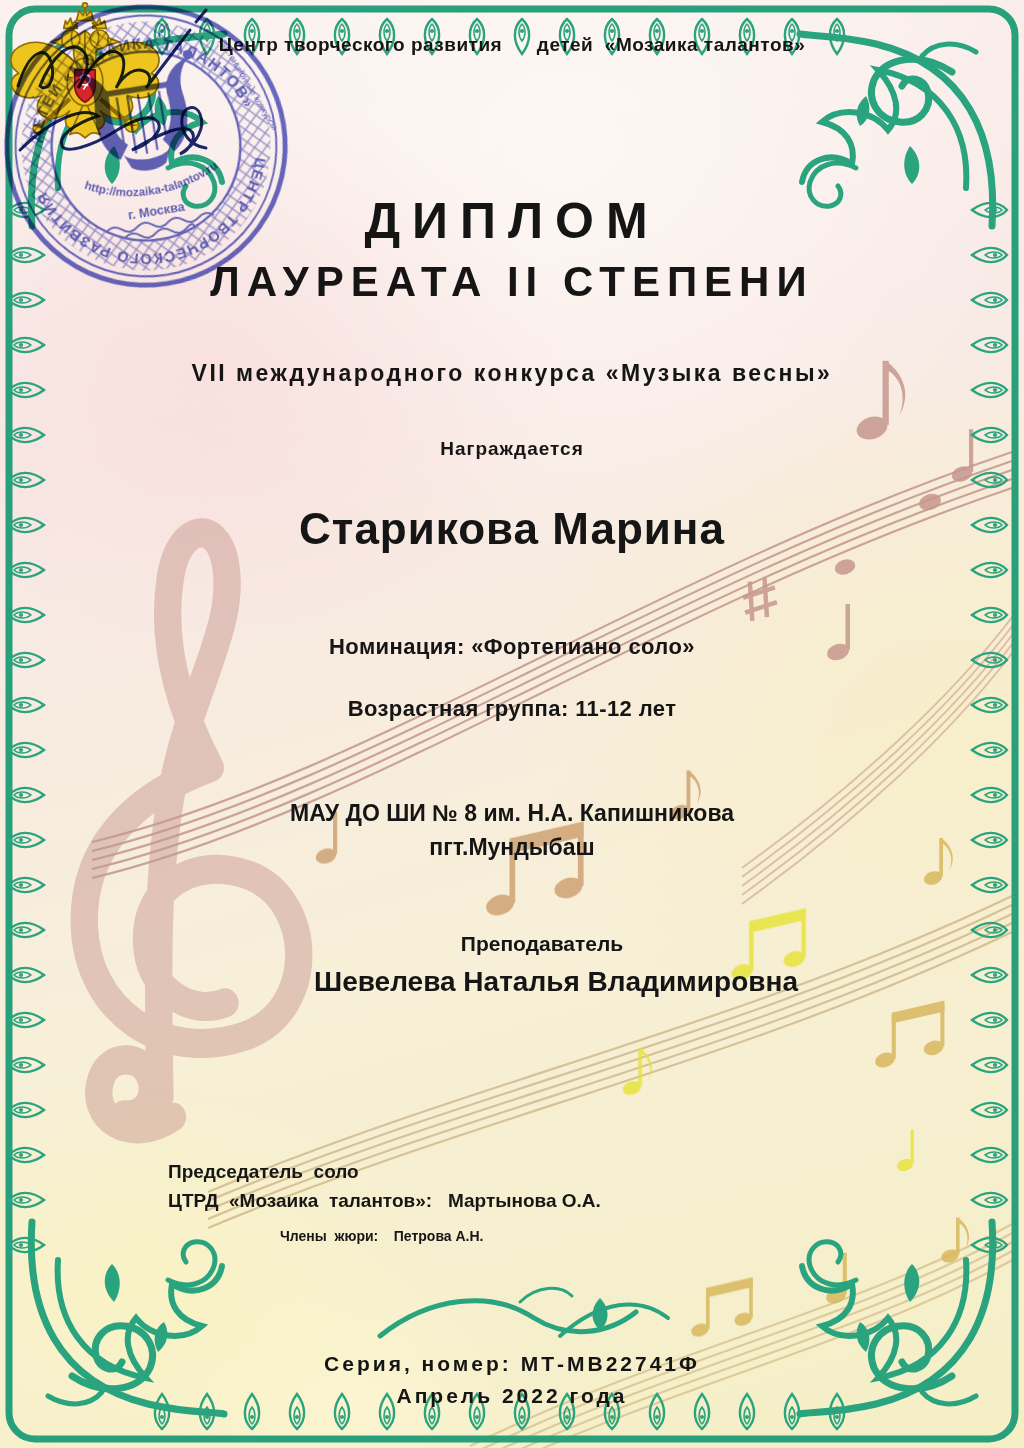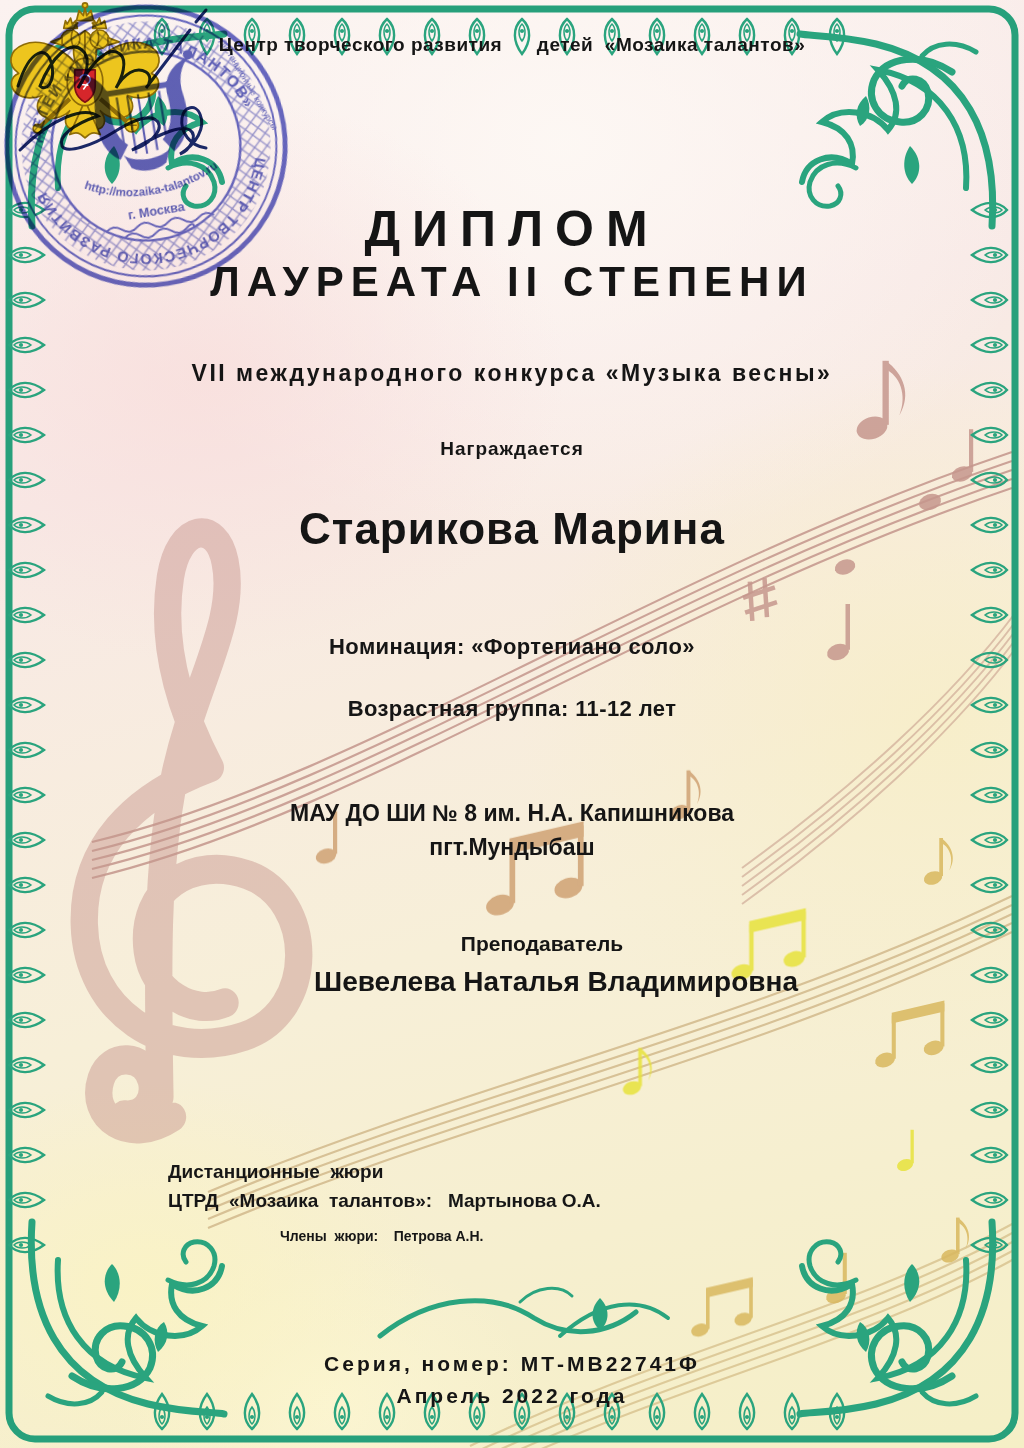--- a/index.html
+++ b/index.html
@@ -11,21 +11,21 @@
       radial-gradient(300px 240px at 32% 97%, rgba(252,246,210,.85), rgba(252,246,210,0) 70%),
       radial-gradient(560px 480px at 92% 50%, rgba(247,238,198,.8), rgba(247,238,198,0) 75%),
       radial-gradient(480px 380px at 20% 26%, rgba(248,219,217,.65), rgba(248,219,217,0) 75%),
       radial-gradient(620px 520px at 55% 10%, rgba(253,248,244,.95), rgba(253,248,244,0) 80%),
       linear-gradient(165deg,#fbf2f0 0%,#f8e9e6 30%,#f7efd8 62%,#f5efc6 100%);
   }
   svg.layer{position:absolute;left:0;top:0;pointer-events:none;}
   .txt{position:absolute;left:0;width:100%;text-align:center;font-weight:bold;color:#151515;}
   .pre{white-space:pre;}
   .org   {top:34px;  font-size:19px; letter-spacing:.5px;}
-  .t1    {top:200px; font-size:50px; letter-spacing:12px;}
+  .t1    {top:192px; font-size:50px; letter-spacing:12px;}
   .t2    {top:258px; font-size:42px; letter-spacing:7px;}
   .sub   {top:360px; font-size:23px; letter-spacing:2.5px;}
   .awd   {top:438px; font-size:19px; letter-spacing:1px;}
   .name  {top:504px; font-size:44px; letter-spacing:1px;}
   .nom   {top:634px; font-size:22px; letter-spacing:.4px;}
   .age   {top:696px; font-size:22px; letter-spacing:.4px;}
   .sch1  {top:800px; font-size:23px;}
   .sch2  {top:834px; font-size:23px;}
   .tlab  {top:932px; font-size:21px;padding-left:30px;}
   .tname {top:966px; font-size:28px;padding-left:44px;}
@@ -270,21 +270,21 @@
   <div class="txt awd">Награждается</div>
   <div class="txt name">Старикова Марина</div>
   <div class="txt nom">Номинация: «Фортепиано соло»</div>
   <div class="txt age">Возрастная группа: 11-12 лет</div>
   <div class="txt sch1">МАУ ДО ШИ № 8 им. Н.А. Капишникова</div>
   <div class="txt sch2">пгт.Мундыбаш</div>
   <div class="txt tlab">Преподаватель</div>
   <div class="txt tname">Шевелева Наталья Владимировна</div>
 
   <div class="jchair">
-    <div class="pre">Дистанционные  жюри</div>
+    <div class="pre">Председатель  соло</div>
     <div class="pre">ЦТРД  «Мозаика  талантов»:   Мартынова О.А.</div>
   </div>
   <div class="jmembers pre">Члены  жюри:    Петрова А.Н.</div>
 
   <div class="txt serial">Серия, номер: МТ-МВ22741Ф</div>
   <div class="txt date">Апрель 2022 года</div>
 
   <svg class="layer stamp" width="292" height="292" viewBox="0 0 300 300" xmlns="http://www.w3.org/2000/svg">
     <defs>
       <pattern id="hx" width="13" height="13" patternUnits="userSpaceOnUse">

